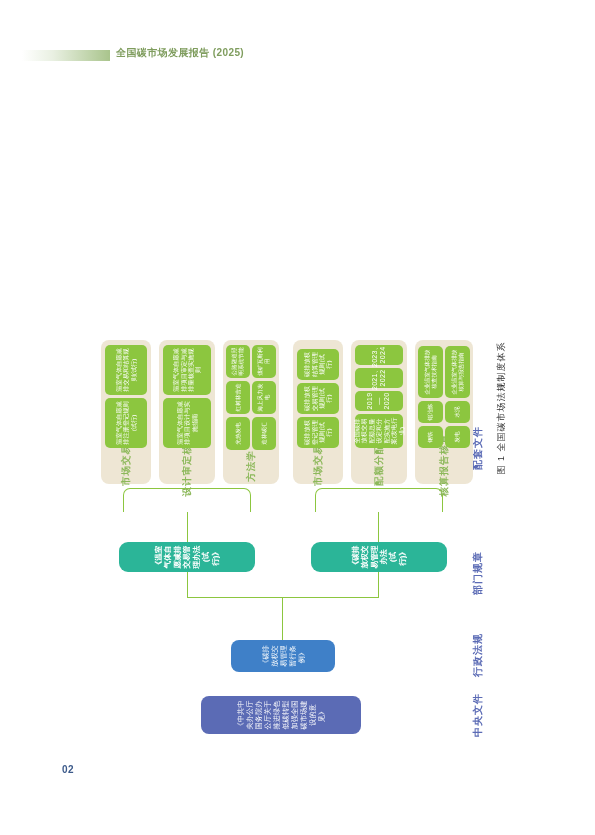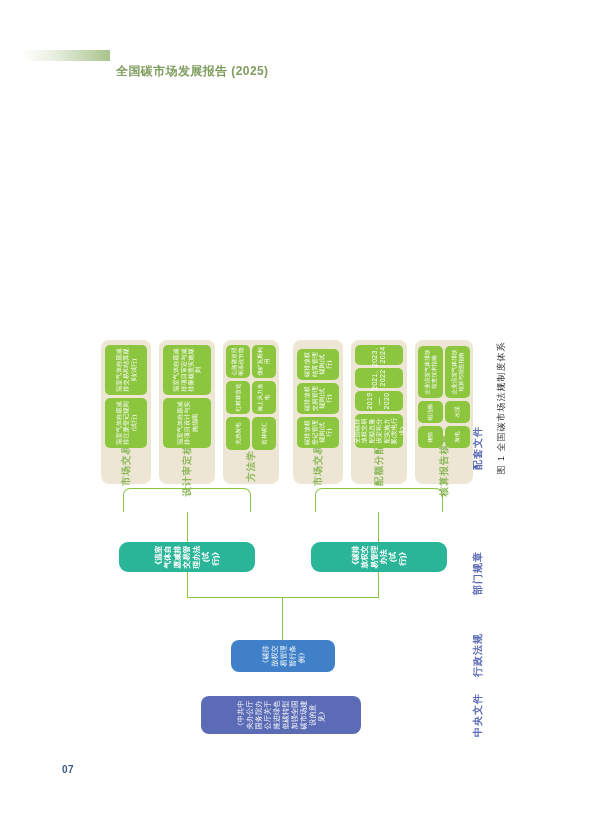--- a/index.html
+++ b/index.html
@@ -10,22 +10,22 @@
     position:relative;overflow:hidden;
   }
 
   
   .hdr{position:absolute;left:0;top:46px;width:100%;height:22px;}
   .hdr-bar{
     position:absolute;left:22px;top:4px;width:88px;height:11px;
     background:linear-gradient(to right,#ffffff 0%,#e9f0e2 35%,#a9c48c 100%);
   }
   .hdr-txt{
-    position:absolute;left:116px;top:17px;
-    font-size:12px;color:#7f9d5e;letter-spacing:.4px;font-weight:bold;
+    position:absolute;left:116px;top:0px;
+    font-size:10px;color:#7f9d5e;letter-spacing:.4px;font-weight:bold;
     white-space:nowrap;
   }
 
   
   .pageno{
     position:absolute;left:62px;top:764px;
     font-size:10px;color:#3c5a8a;font-weight:bold;letter-spacing:.5px;
   }
 
   
@@ -102,21 +102,21 @@
   }
 </style>
 </head>
 <body>
 
 <div class="hdr">
   <div class="hdr-bar"></div>
   <div class="hdr-txt">全国碳市场发展报告 (2025)</div>
 </div>
 
-<div class="pageno">07</div>
+<div class="pageno">02</div>
 
 <div class="figwrap">
   <div class="fig">
 
     <div class="lvl" style="left:18px;top:388px;width:70px;">中央文件</div>
     <div class="lvl" style="left:78px;top:388px;width:70px;">行政法规</div>
     <div class="lvl" style="left:160px;top:388px;width:70px;">部门规章</div>
     <div class="lvl" style="left:285px;top:388px;width:70px;">配套文件</div>
 
     <div class="node n-central" style="left:34px;top:118px;width:38px;height:160px;">《中共中央办公厅 国务院办公厅关于推进绿色低碳转型加强全国碳市场建设的意见》</div>

